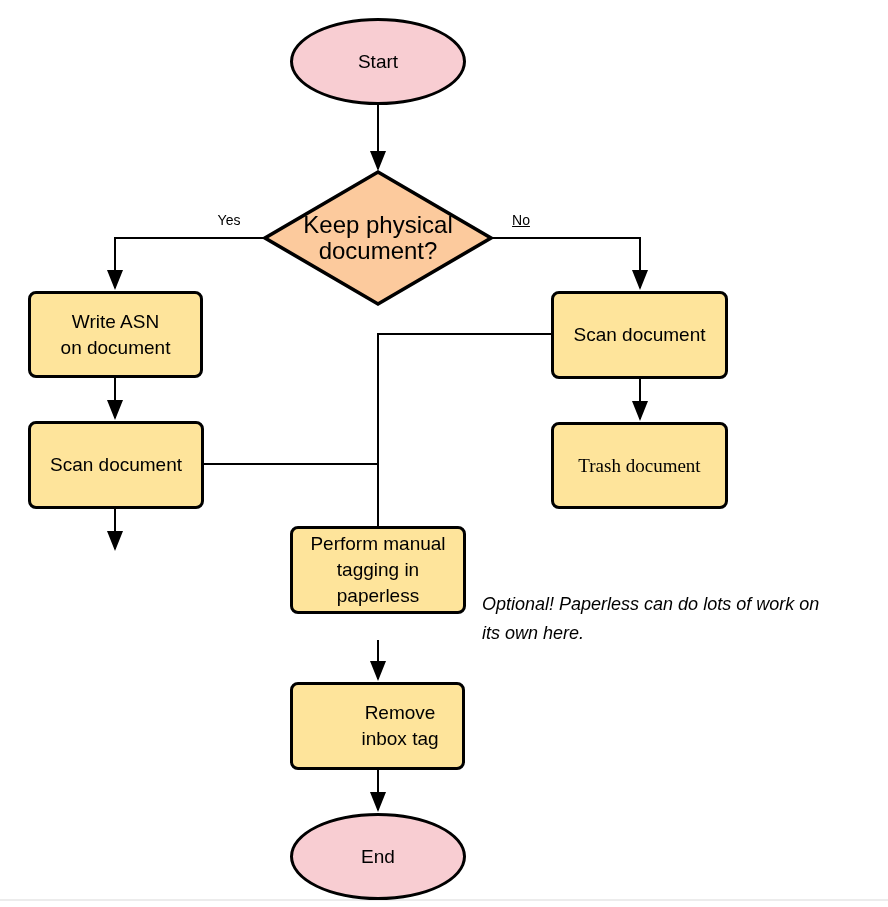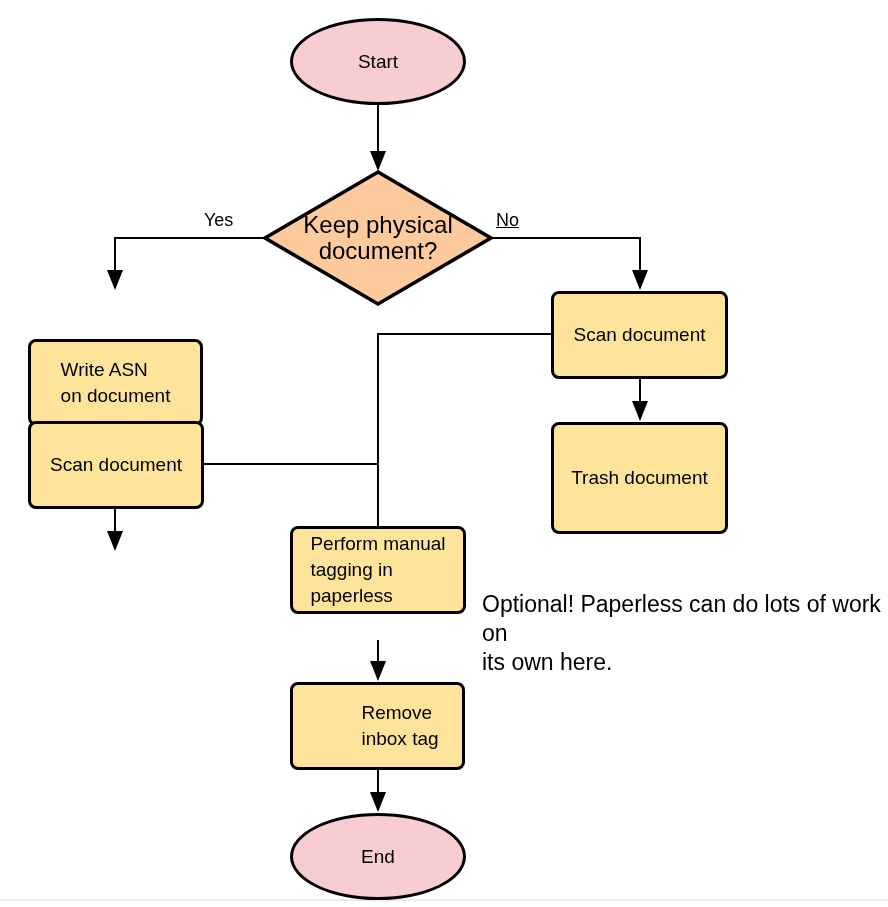--- a/index.html
+++ b/index.html
@@ -17,20 +17,21 @@
     left: 0; top: 0;
     width: 888px; height: 907px;
     pointer-events: none;
   }
   .node {
     position: absolute;
     box-sizing: border-box;
     display: flex;
     align-items: center;
     justify-content: center;
+    text-align: center;
     font-size: 19px;
     line-height: 26px;
     white-space: pre-line;
     z-index: 2;
   }
   .process {
     background: #fee49b;
     border: 3px solid #000000;
     border-radius: 8px;
   }
@@ -45,47 +46,49 @@
     align-items: center;
     justify-content: center;
     text-align: center;
     font-size: 24px;
     line-height: 26px;
     white-space: pre-line;
     z-index: 3;
   }
   .edge-label {
     position: absolute;
-    font-size: 18px;
+    font-size: 14px;
     line-height: 20px;
+    text-align: center;
     z-index: 3;
   }
   .annotation {
     position: absolute;
-    font-size: 23px;
+    font-size: 18px;
     line-height: 29px;
+    font-style: italic;
     white-space: pre-line;
     z-index: 3;
   }
   .page-edge {
     position: absolute;
     left: 0;
     top: 899px;
     width: 888px;
     height: 2px;
     background: #ececec;
   }
 
   
   #n-start        { left: 290px; top: 18px;  width: 176px; height: 87px; }
-  #n-write-asn    { left: 28px;  top: 291px; width: 175px; height: 87px; margin-top: 48px; }
+  #n-write-asn    { left: 28px;  top: 291px; width: 175px; height: 87px; }
   #n-scan-left    { left: 28px;  top: 421px; width: 176px; height: 88px; }
   #n-archive      { left: 28px;  top: 552px; width: 175px; height: 89px; }
   #n-scan-right   { left: 551px; top: 291px; width: 177px; height: 88px; }
-  #n-trash        { left: 551px; top: 422px; width: 177px; height: 112px; }
+  #n-trash        { left: 551px; top: 422px; width: 177px; height: 87px; font-family: Liberation Serif, serif; }
   #n-tagging      { left: 290px; top: 526px; width: 176px; height: 88px; }
   #n-remove       { left: 290px; top: 682px; width: 175px; height: 88px; padding-left: 45px; }
   #n-end          { left: 290px; top: 813px; width: 176px; height: 87px; }
   #lbl-decision   { left: 278px; top: 204px; width: 200px; height: 68px; }
   #lbl-yes        { left: 204px; top: 210px; width: 50px; }
   #lbl-no         { left: 496px; top: 210px; width: 50px; text-decoration: underline; }
   #note-optional  { left: 482px; top: 590px; width: 404px; }
 </style>
 </head>
 <body>

